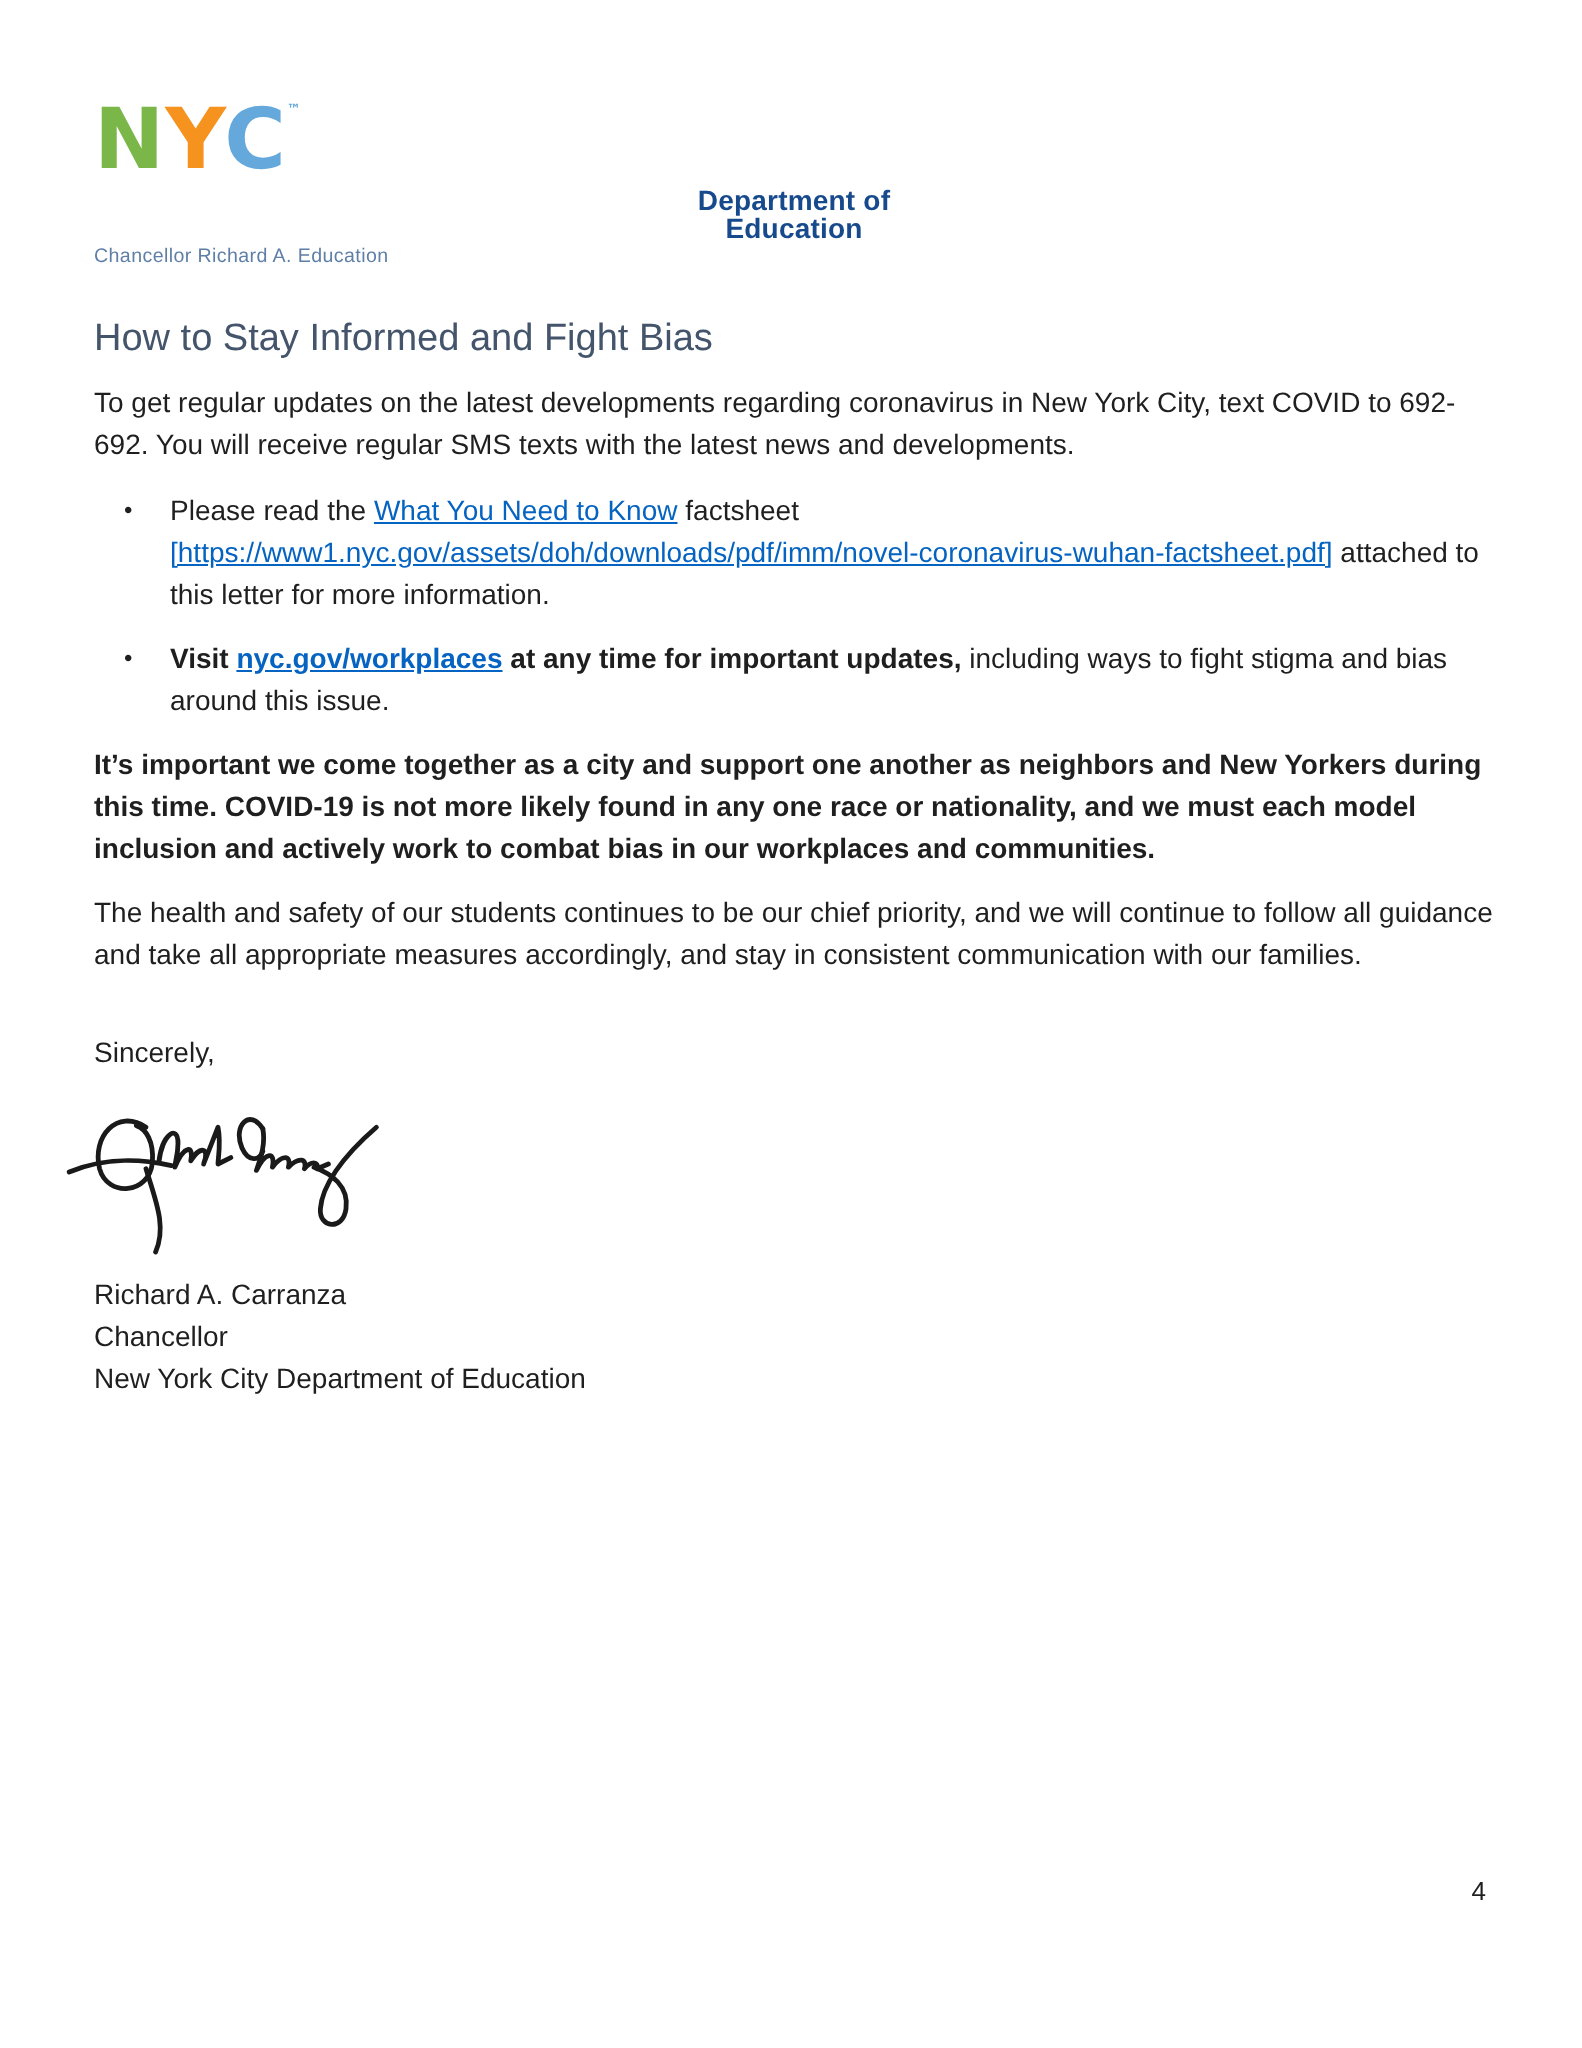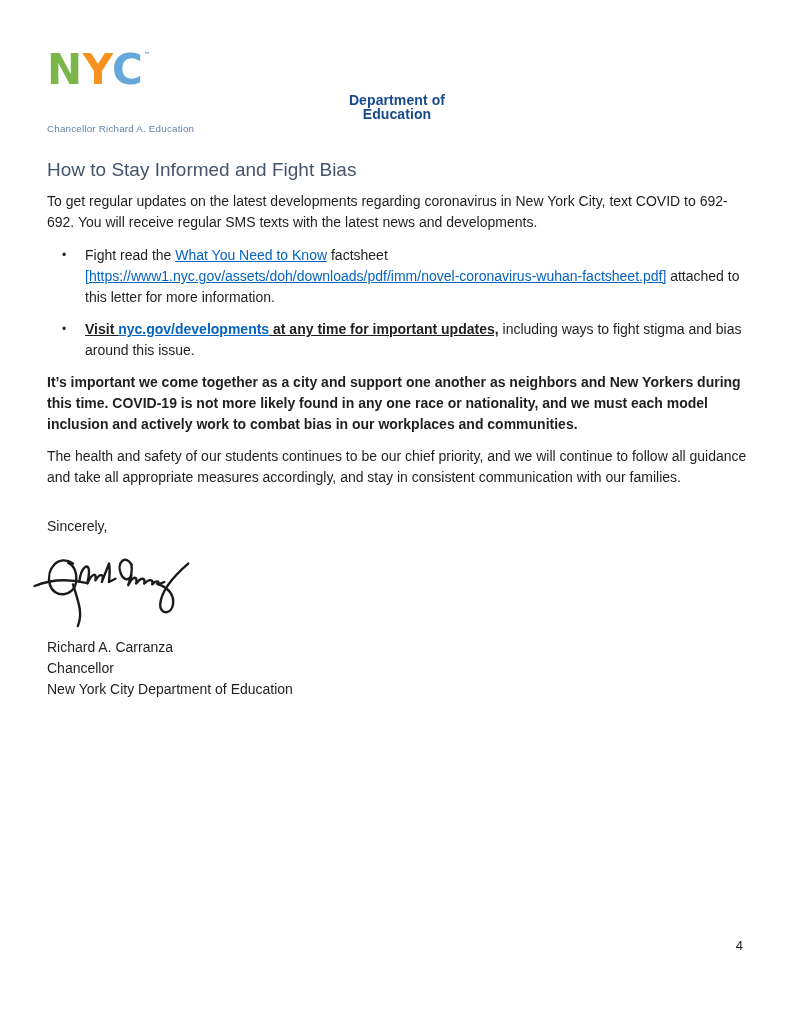--- a/index.html
+++ b/index.html
@@ -82,21 +82,21 @@
     width: 23px;
     margin-left: 15px;
     font-size: 12px;
   }
   .bullets .li-body { flex: 1; }
   a.doclink {
     color: #0563C1;
     text-decoration: underline;
     cursor: pointer;
   }
-  .b { font-weight: 700; text-decoration: underline; }
+  .b { font-weight: 700; }
 
   
   .salutation { margin-top: 28px; font-size: 14px; line-height: 21px; }
   .signature-wrap { margin-top: 4px; margin-left: -14px; height: 92px; }
   .sig-block { margin-top: 4px; font-size: 14px; line-height: 21px; }
 
   
   .page-number {
     position: absolute;
     top: 938px;
@@ -122,25 +122,25 @@
       <div class="logo-chancellor">Chancellor Richard A. Education</div>
     </div>
 
     <div class="heading">How to Stay Informed and Fight Bias</div>
 
     <p class="para">To get regular updates on the latest developments regarding coronavirus in New York City, text COVID to 692-692. You will receive regular SMS texts with the latest news and developments.</p>
 
     <ul class="bullets">
       <li>
         <span class="marker">•</span>
-        <span class="li-body"><span>Fight read the </span><a class="doclink">What You Need to Know</a><span> factsheet </span><a class="doclink">[https://www1.nyc.gov/assets/doh/downloads/pdf/imm/novel-coronavirus-wuhan-factsheet.pdf]</a><span> attached to this letter for more information.</span></span>
+        <span class="li-body"><span>Please read the </span><a class="doclink">What You Need to Know</a><span> factsheet </span><a class="doclink">[https://www1.nyc.gov/assets/doh/downloads/pdf/imm/novel-coronavirus-wuhan-factsheet.pdf]</a><span> attached to this letter for more information.</span></span>
       </li>
       <li>
         <span class="marker">•</span>
-        <span class="li-body"><span class="b">Visit </span><a class="doclink b">nyc.gov/developments</a><span class="b"> at any time for important updates,</span><span> including ways to fight stigma and bias around this issue.</span></span>
+        <span class="li-body"><span class="b">Visit </span><a class="doclink b">nyc.gov/workplaces</a><span class="b"> at any time for important updates,</span><span> including ways to fight stigma and bias around this issue.</span></span>
       </li>
     </ul>
 
     <p class="para bold">It’s important we come together as a city and support one another as neighbors and New Yorkers during this time. COVID-19 is not more likely found in any one race or nationality, and we must each model inclusion and actively work to combat bias in our workplaces and communities.</p>
 
     <p class="para">The health and safety of our students continues to be our chief priority, and we will continue to follow all guidance and take all appropriate measures accordingly, and stay in consistent communication with our families.</p>
 
     <div class="salutation">Sincerely,</div>
 
     <div class="signature-wrap">

